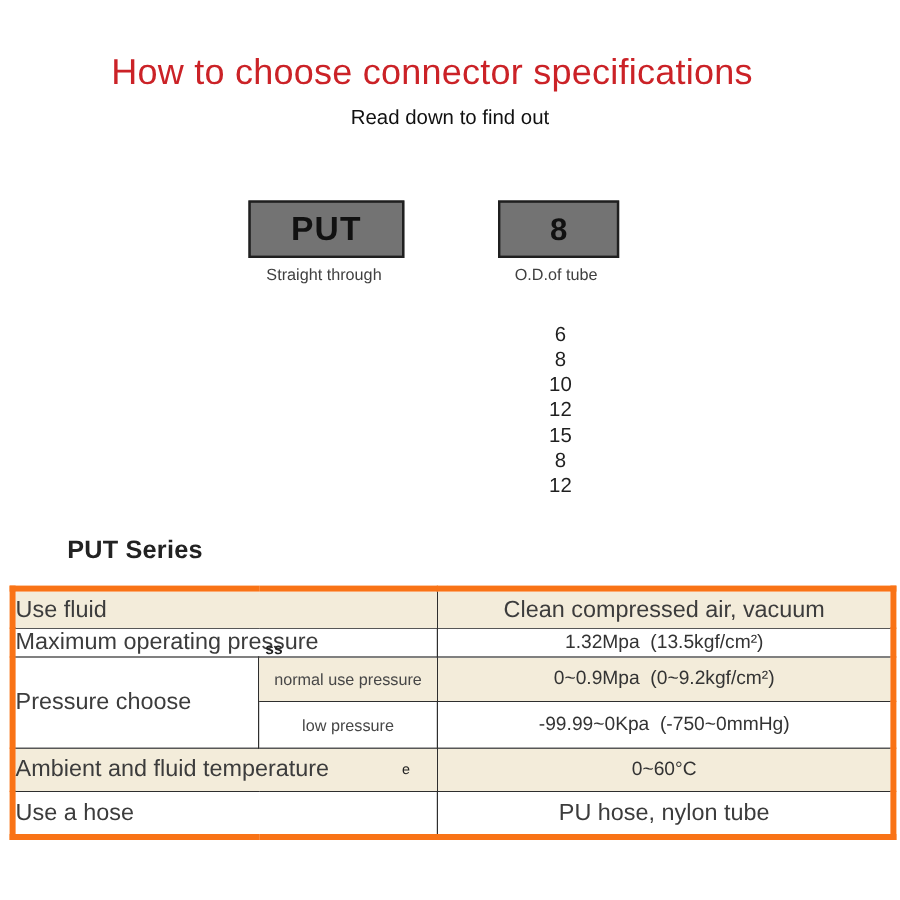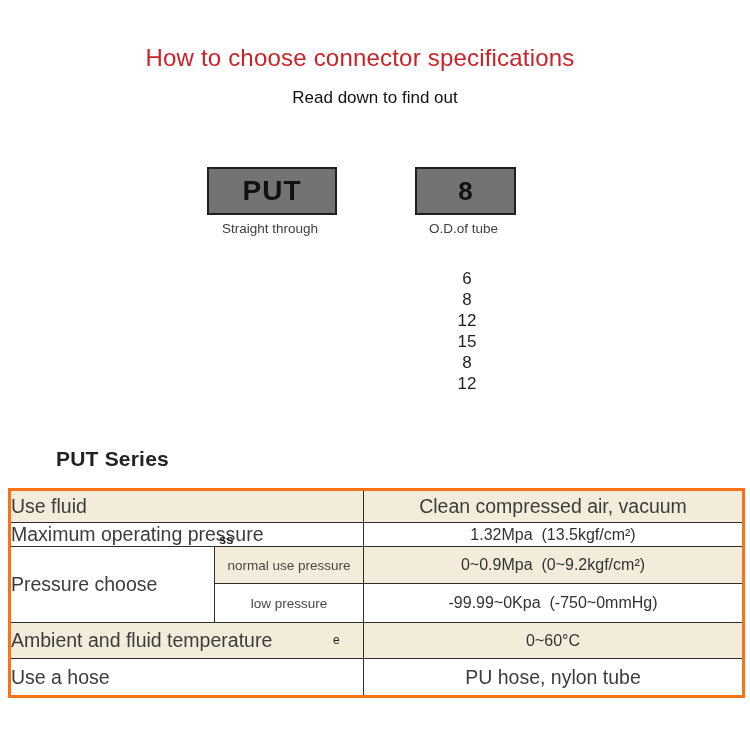--- a/index.html
+++ b/index.html
@@ -9,21 +9,21 @@
     height: 750px;
     background: #ffffff;
     font-family: "Liberation Sans", sans-serif;
     overflow: hidden;
   }
 
   .title {
     position: absolute;
     top: 44px; left: 0; width: 720px;
     text-align: center;
-    font-size: 24px;
+    font-size: 30px;
     font-weight: 400;
     color: #cb2227;
     letter-spacing: 0.2px;
   }
   .subtitle {
     position: absolute;
     top: 88px; left: 0; width: 750px;
     text-align: center;
     font-size: 17px;
     color: #111111;
@@ -70,21 +70,21 @@
     letter-spacing: 0.2px;
     margin-left: 48px;
   }
 
   table.spec {
     position: absolute;
     left: 8px; top: 488px;
     width: 734px;
     border-collapse: collapse;
     table-layout: fixed;
-    border: 3px solid #f97316;
+    border: 5px solid #f97316;
   }
   table.spec td {
     border: 1.5px solid #2e2e2e;
     vertical-align: middle;
     padding: 0;
     position: relative;
   }
   .tint { background: #f3ecda; }
 
   td.lbl {
@@ -133,20 +133,21 @@
   <div class="code-box box-size">
     <span>8</span>
   </div>
 
   <div class="box-caption caption-model">Straight through</div>
   <div class="box-caption caption-size">O.D.of tube</div>
 
   <div class="tube-sizes">
     <div>6</div>
     <div>8</div>
+    <div>10</div>
     <div>12</div>
     <div>15</div>
     <div>8</div>
     <div>12</div>
   </div>
 
   <div class="series-heading">PUT Series</div>
 
   <table class="spec">
     <colgroup>

